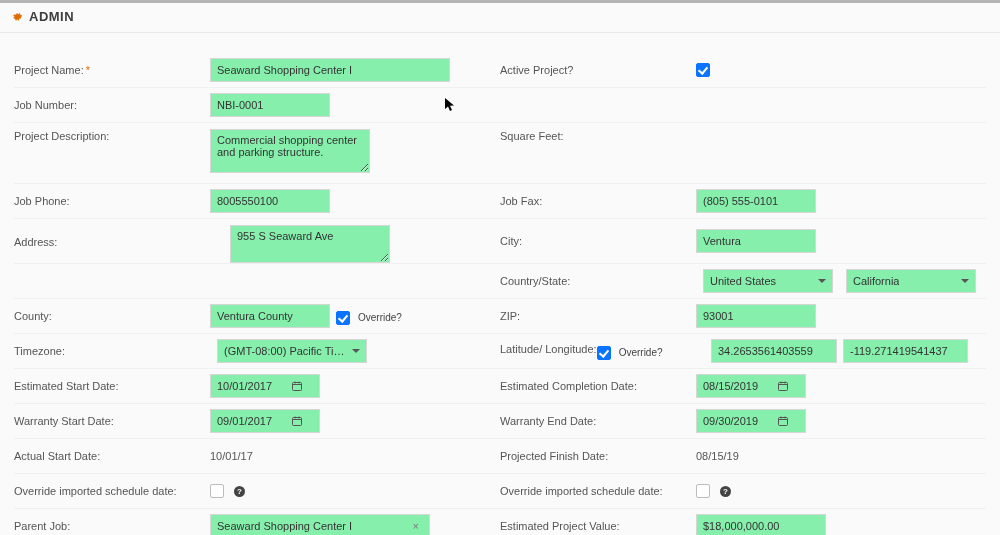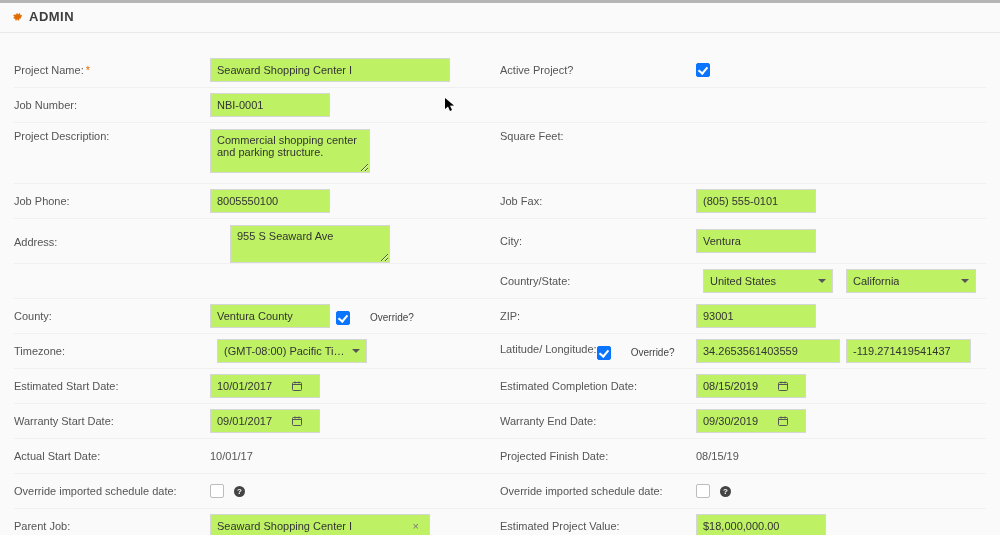--- a/index.html
+++ b/index.html
@@ -67,21 +67,21 @@
     display: flex;
     align-items: center;
     gap: 6px;
   }
   input[type="text"], textarea, .select, .date, .combo {
     font-family: inherit;
     font-size: 11px;
     color: #333;
     padding: 4px 6px;
     border: 1px solid #d6d6d6;
-    background: #bef264;
+    background: #86efac;
     box-sizing: border-box;
   }
   input[type="text"] { width: 140px; height: 24px; }
   input.wide { width: 240px; }
   input.mid  { width: 120px; }
   textarea { resize: both; }
   .textarea-sm { width: 160px; height: 44px; }
   .textarea-addr { width: 160px; height: 38px; }
   .select {
     display: inline-flex;
@@ -109,21 +109,21 @@
   .chk {
     width: 12px; height: 12px; border: 1px solid #bdbdbd; border-radius: 2px;
     display: inline-flex; align-items: center; justify-content: center;
     background: #fff;
   }
   .chk.checked { background: #0b74ff; border-color: #0b74ff; }
   .chk.checked::after {
     content:""; width:4px; height:7px; border:solid #fff; border-width:0 2px 2px 0;
     transform: rotate(40deg); margin-bottom:1px;
   }
-  .subline { font-size: 10px; color: #444; margin-top: 3px; display: flex; align-items: center; gap: 20px; }
+  .subline { font-size: 10px; color: #444; margin-top: 3px; display: flex; align-items: center; gap: 8px; }
   .help {
     width: 11px; height: 11px; border-radius: 50%;
     background: #444; color: #fff; font-size: 8px; font-weight: bold;
     display: inline-flex; align-items: center; justify-content: center;
     margin-left: 4px;
   }
   .stack { display: flex; }
   .static { color: #555; }
   .cursor { position: absolute; width: 10px; height: 14px; pointer-events: none; z-index: 10; }
   svg.cal-ico { width: 12px; height: 12px; }
@@ -268,21 +268,21 @@
     </div>
     <div class="cell">
       <div class="label stack">
         <span>Latitude/ Longitude:</span>
         <div class="subline" style="margin-top:4px;">
           <span class="chk checked"></span>
           <span>Override?</span>
         </div>
       </div>
       <div class="control">
-        <input type="text" class="mid" style="width: 144px;" value="34.2653561403559">
+        <input type="text" class="mid" style="width: 126px; margin-left: 15px;" value="34.2653561403559">
         <input type="text" class="mid" style="width: 125px;" value="-119.271419541437">
       </div>
     </div>
   </div>
 
   <div class="row">
     <div class="cell">
       <div class="label">Estimated Start Date:</div>
       <div class="control">
         <div class="date">

